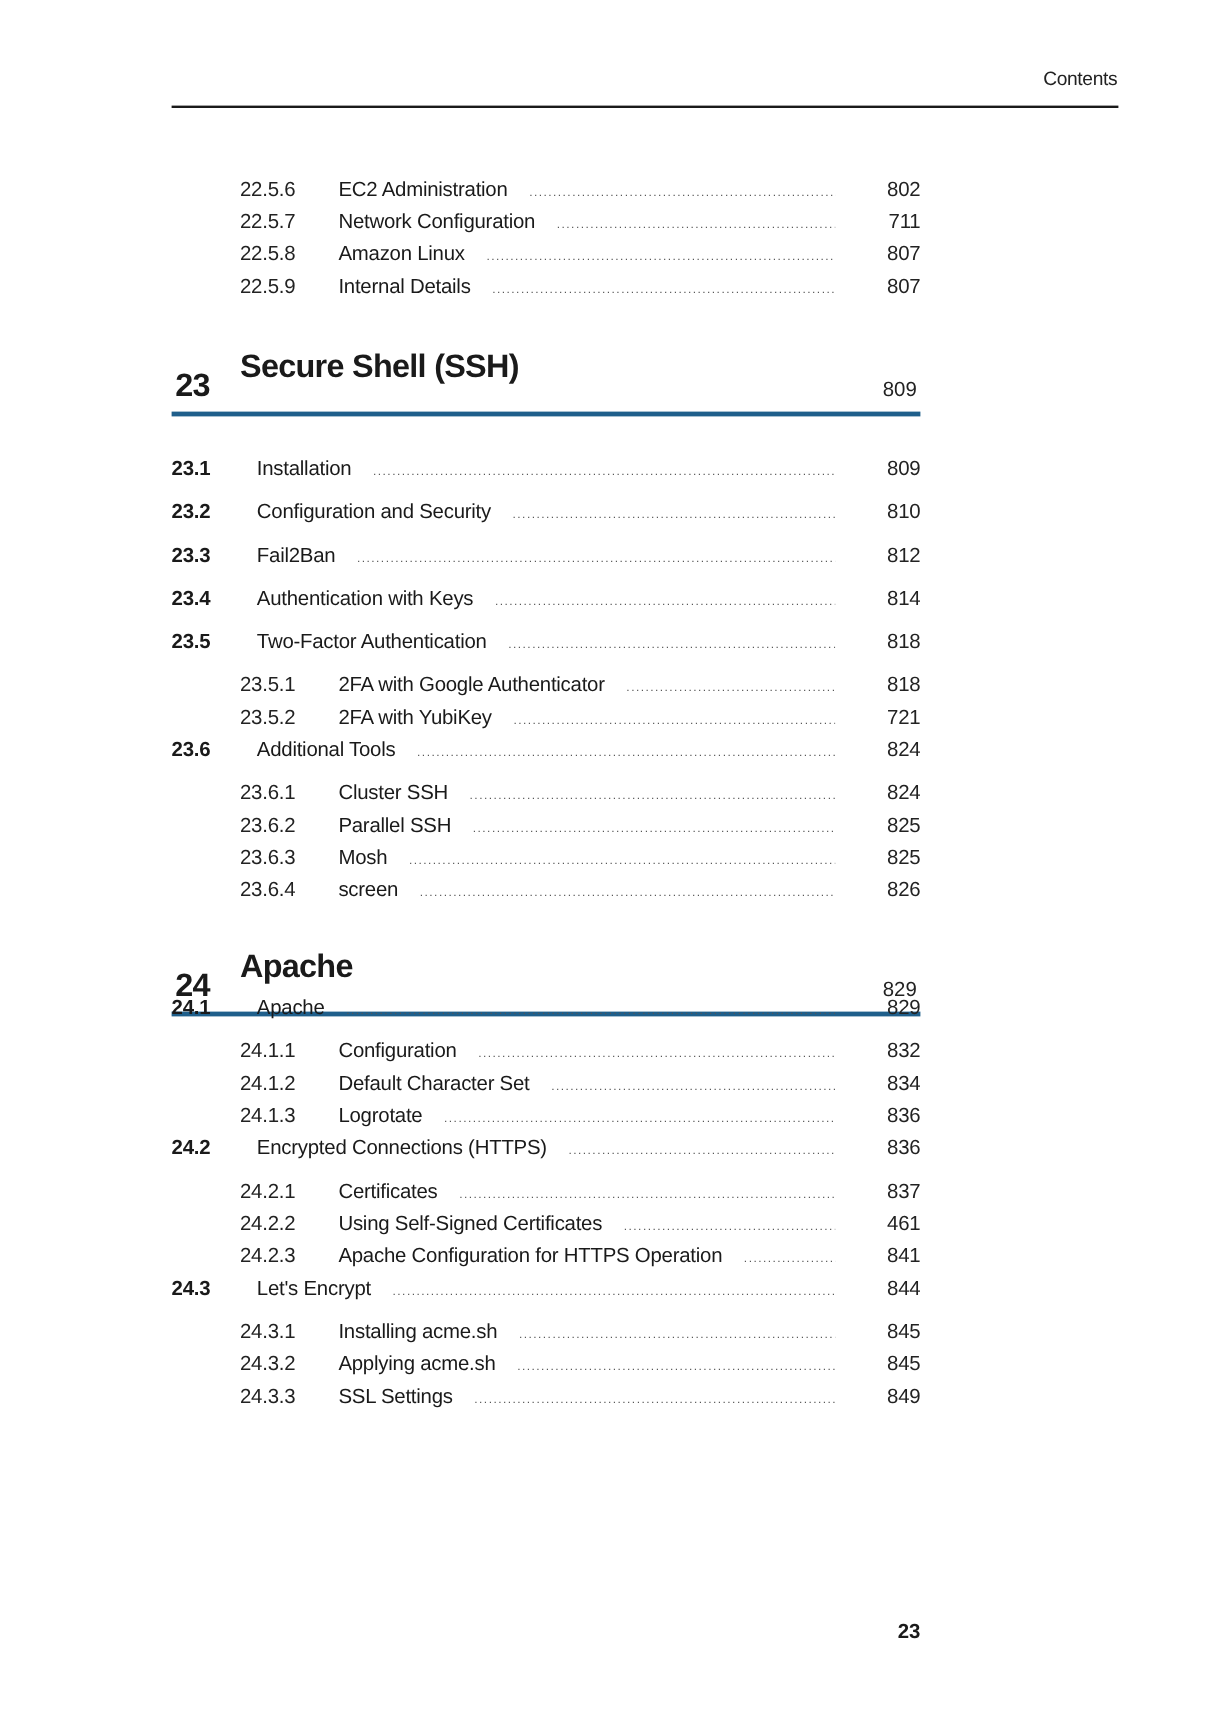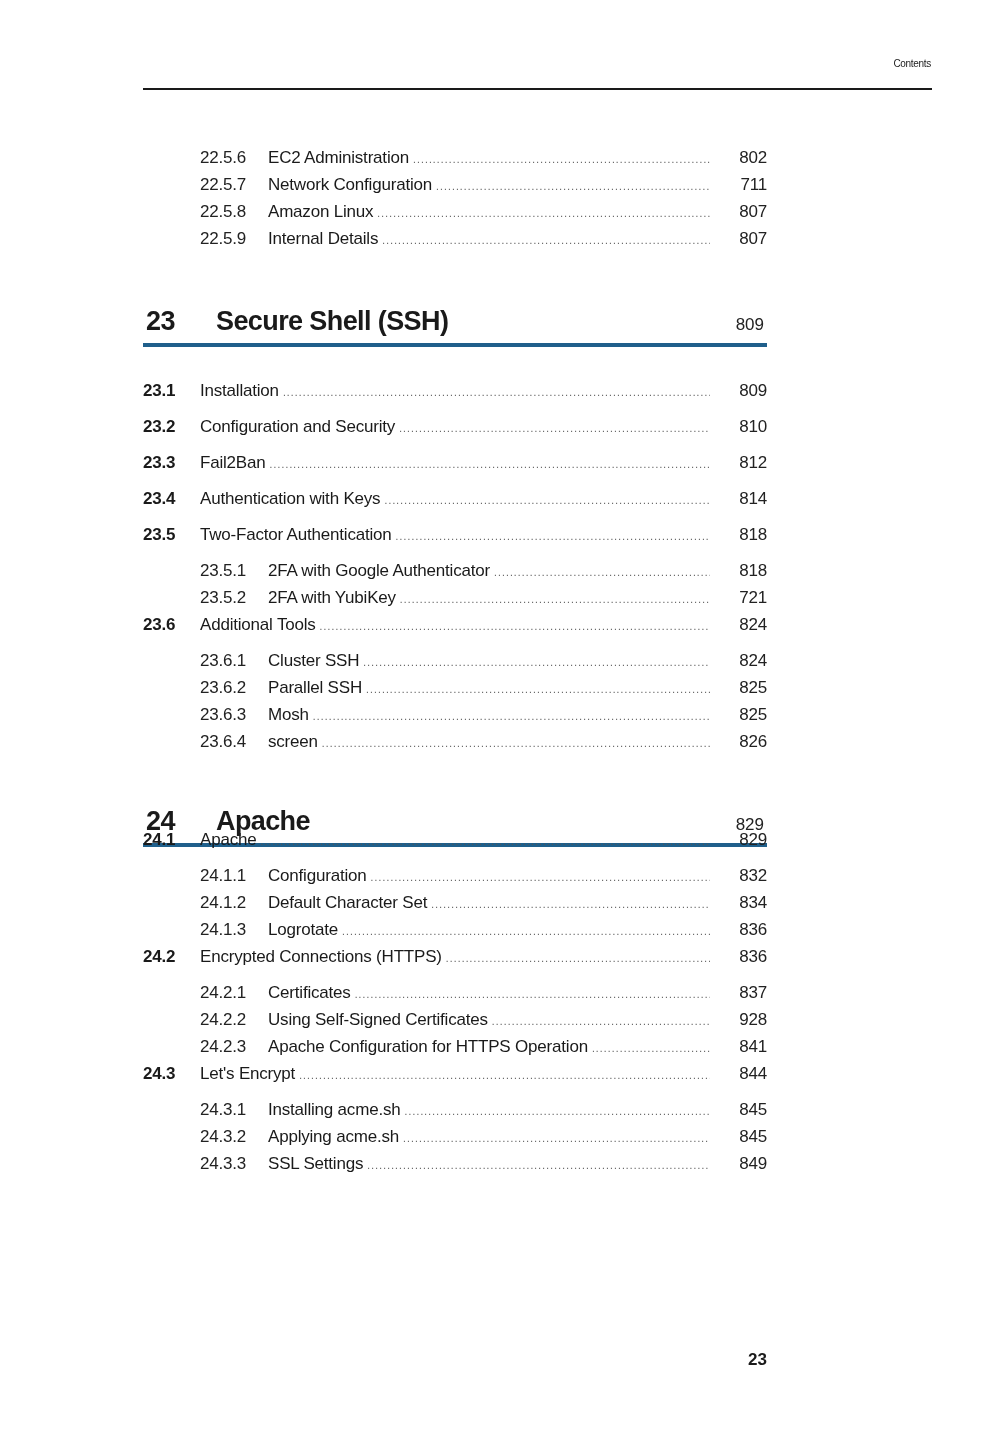--- a/index.html
+++ b/index.html
@@ -3,51 +3,51 @@
 <meta charset="utf-8">
 <style>
   html, body { margin: 0; padding: 0; background: #ffffff; }
   body {
     width: 1008px; height: 1440px; position: relative; overflow: hidden;
     font-family: "DejaVu Sans", "Liberation Sans", sans-serif;
     color: #1a1a1a;
   }
   .running-head {
     position: absolute; left: 143px; top: 58px; width: 788px;
-    text-align: right; font-size: 10px; letter-spacing: -0.3px; color: #222;
+    text-align: right; font-size: 16px; letter-spacing: -0.3px; color: #222;
     font-family: "Liberation Sans", sans-serif;
   }
   .head-rule {
     position: absolute; left: 143px; top: 88px; width: 789px; height: 2px; background: #1a1a1a;
   }
   .toc { position: absolute; left: 143px; width: 624px; }
   .row {
     position: relative; height: 27px; display: flex; align-items: baseline;
-    font-family: "Liberation Sans", sans-serif; font-size: 17px; letter-spacing: -0.2px;
+    font-family: "Liberation Sans", sans-serif; font-size: 17px; letter-spacing: -0.2px; gap: 14px;
   }
   .row .num { flex: 0 0 auto; }
   .row.sub .num { width: 68px; margin-left: 57px; color: #222; }
   .row.sec .num { width: 57px; font-weight: bold; }
   .row .title { flex: 0 0 auto; white-space: nowrap; padding-right: 4px; }
   .row.sec .title { font-weight: normal; }
   .row .leader {
     flex: 1 1 auto; overflow: hidden; white-space: nowrap; color: #555;
     font-size: 10px; letter-spacing: 1.2px; margin-right: 27px;
   }
   .row .leader::before {
     content: "..................................................................................................................................................................................................................................................";
   }
   .row .page { flex: 0 0 30px; text-align: right; color: #222; margin-top: 12px; }
   .row.sec { height: 36px; }
   .chapter {
     position: absolute; left: 143px; width: 624px; height: 40px;
     font-family: "Liberation Sans", sans-serif;
   }
   .chapter .ch-num { position: absolute; left: 3px; bottom: 6px; font-size: 27px; font-weight: bold; letter-spacing: -0.6px; }
-  .chapter .ch-title { position: absolute; left: 57px; bottom: 6px; font-size: 27px; font-weight: bold; letter-spacing: -0.6px; margin-left: 16px; }
+  .chapter .ch-title { position: absolute; left: 57px; bottom: 22px; font-size: 27px; font-weight: bold; letter-spacing: -0.6px; }
   .chapter .ch-page { position: absolute; right: 3px; bottom: 8px; font-size: 17px; color: #222; }
   .chapter .ch-rule { position: absolute; left: 0; right: 0; bottom: -4px; height: 4px; background: #1f5f8b; }
   .folio {
     position: absolute; left: 700px; top: 1350px; width: 67px; text-align: right;
     font-family: "Liberation Sans", sans-serif; font-size: 17px; font-weight: bold;
   }
 </style>
 </head>
 <body>
 
@@ -204,21 +204,21 @@
   <div class="row sub">
     <span class="num">24.2.1</span>
     <span class="title">Certificates</span>
     <span class="leader"></span>
     <span class="page">837</span>
   </div>
   <div class="row sub">
     <span class="num">24.2.2</span>
     <span class="title">Using Self-Signed Certificates</span>
     <span class="leader"></span>
-    <span class="page">928</span>
+    <span class="page">461</span>
   </div>
   <div class="row sub">
     <span class="num">24.2.3</span>
     <span class="title">Apache Configuration for HTTPS Operation</span>
     <span class="leader"></span>
     <span class="page">841</span>
   </div>
   <div class="row sec">
     <span class="num">24.3</span>
     <span class="title">Let's Encrypt</span>

